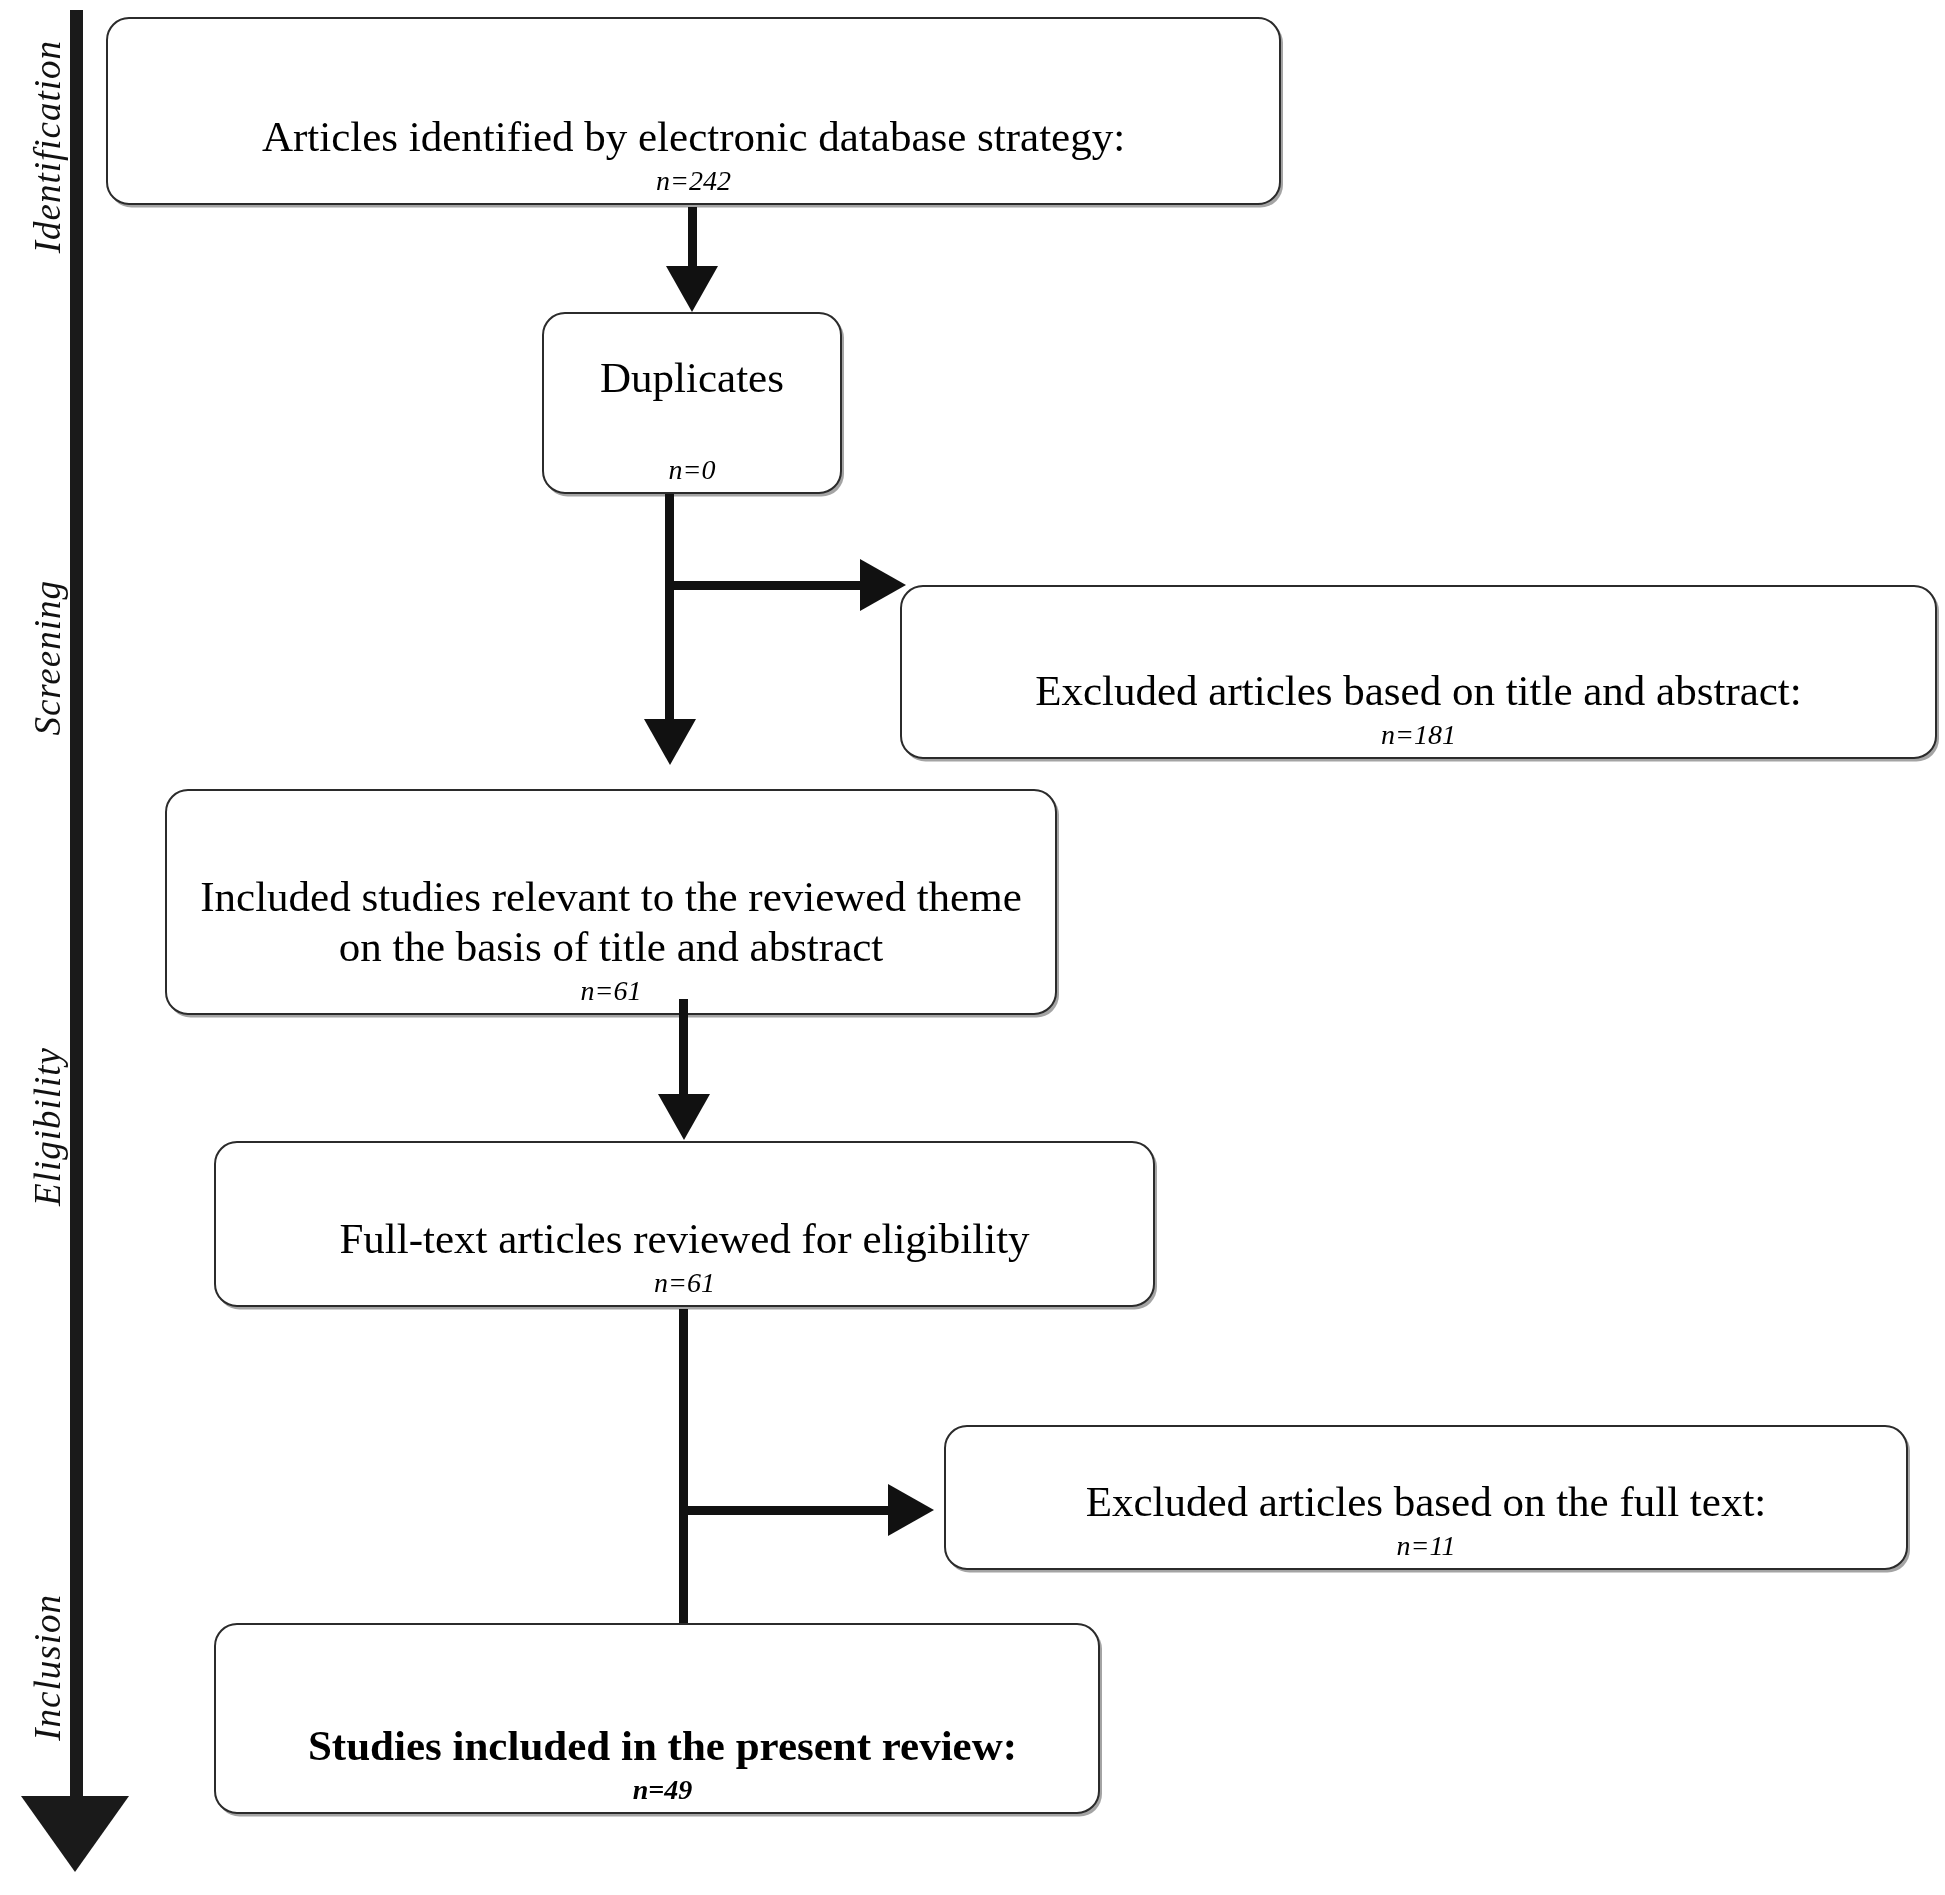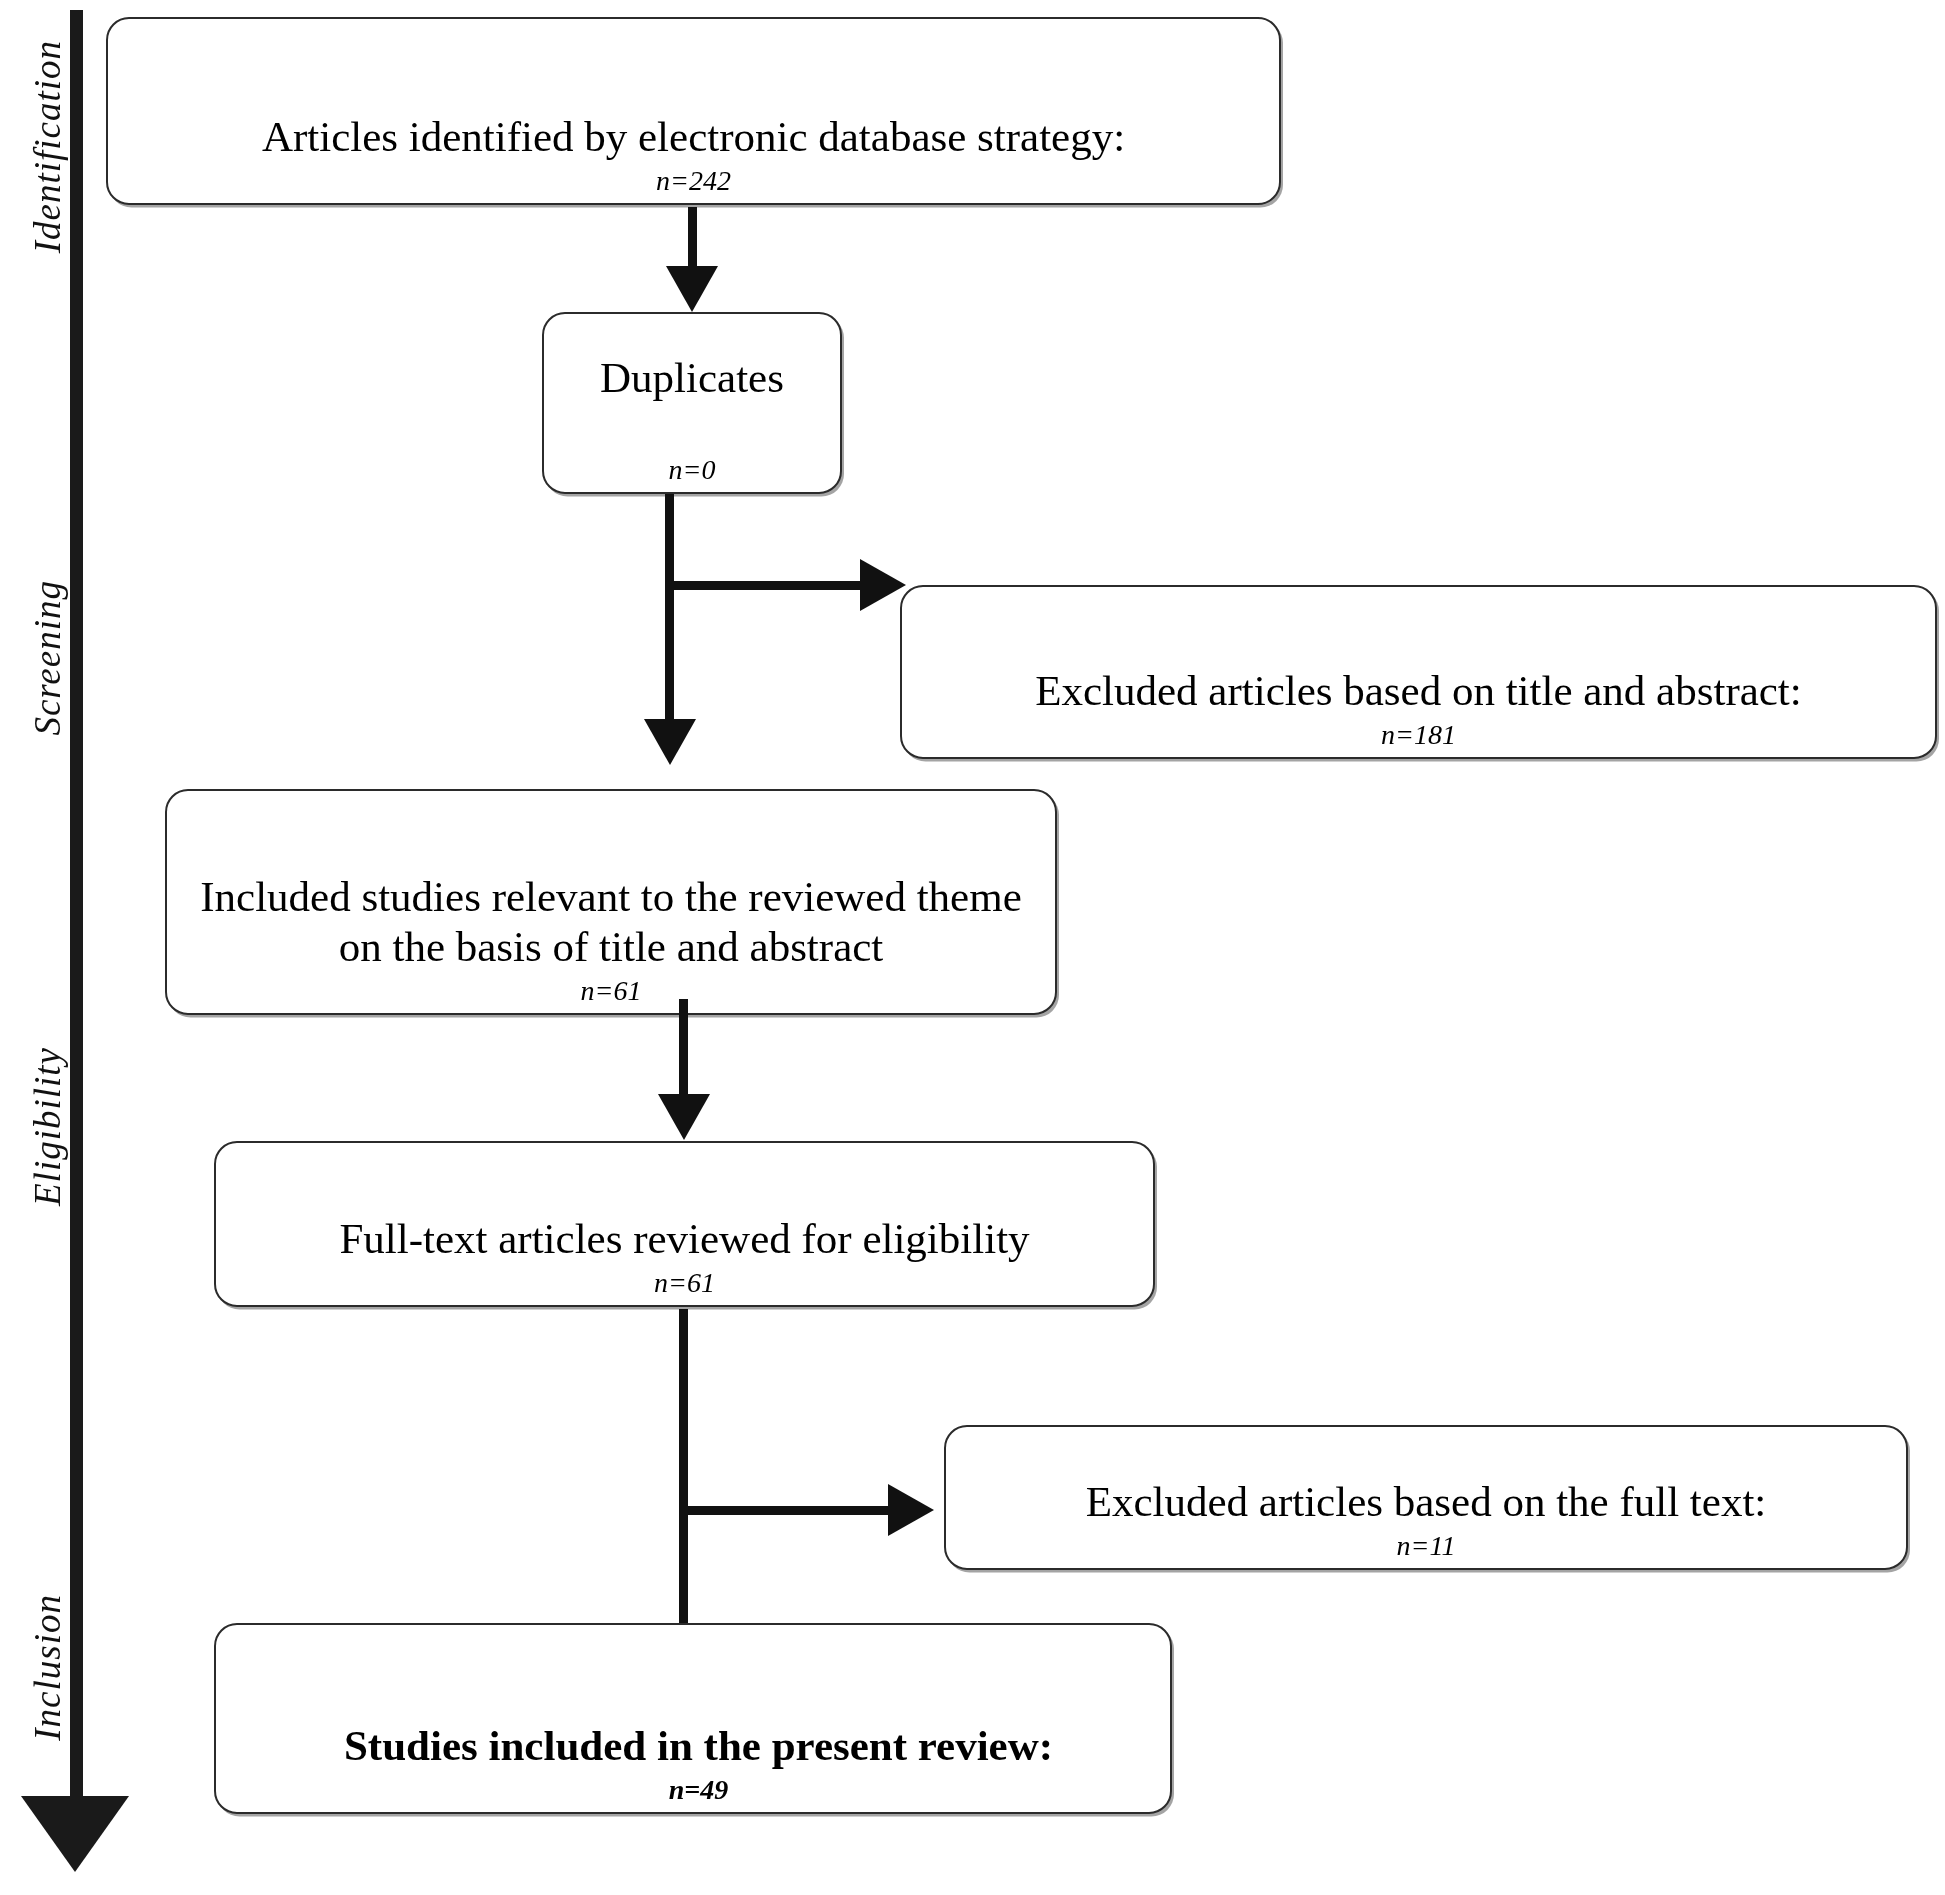--- a/index.html
+++ b/index.html
@@ -107,19 +107,19 @@
   <div class="v-head" style="left:658px; top:1648px;"></div>
 
   <div class="h-line" style="left:679px; top:1506px; width:214px;"></div>
   <div class="h-head" style="left:888px; top:1484px;"></div>
 
   <div class="node" style="left:944px; top:1425px; width:964px; height:145px;">
     <div class="line">Excluded articles based on the full text:</div>
     <div class="num">n=11</div>
   </div>
 
-  <div class="node bold" style="left:214px; top:1623px; width:958px; height:191px;padding-left:24px;">
+  <div class="node bold" style="left:214px; top:1623px; width:886px; height:191px;padding-left:24px;">
     <div class="line">Studies included in the present review:</div>
     <div class="num">n=49</div>
   </div>
 
 </div>
 
 
 </body></html>

